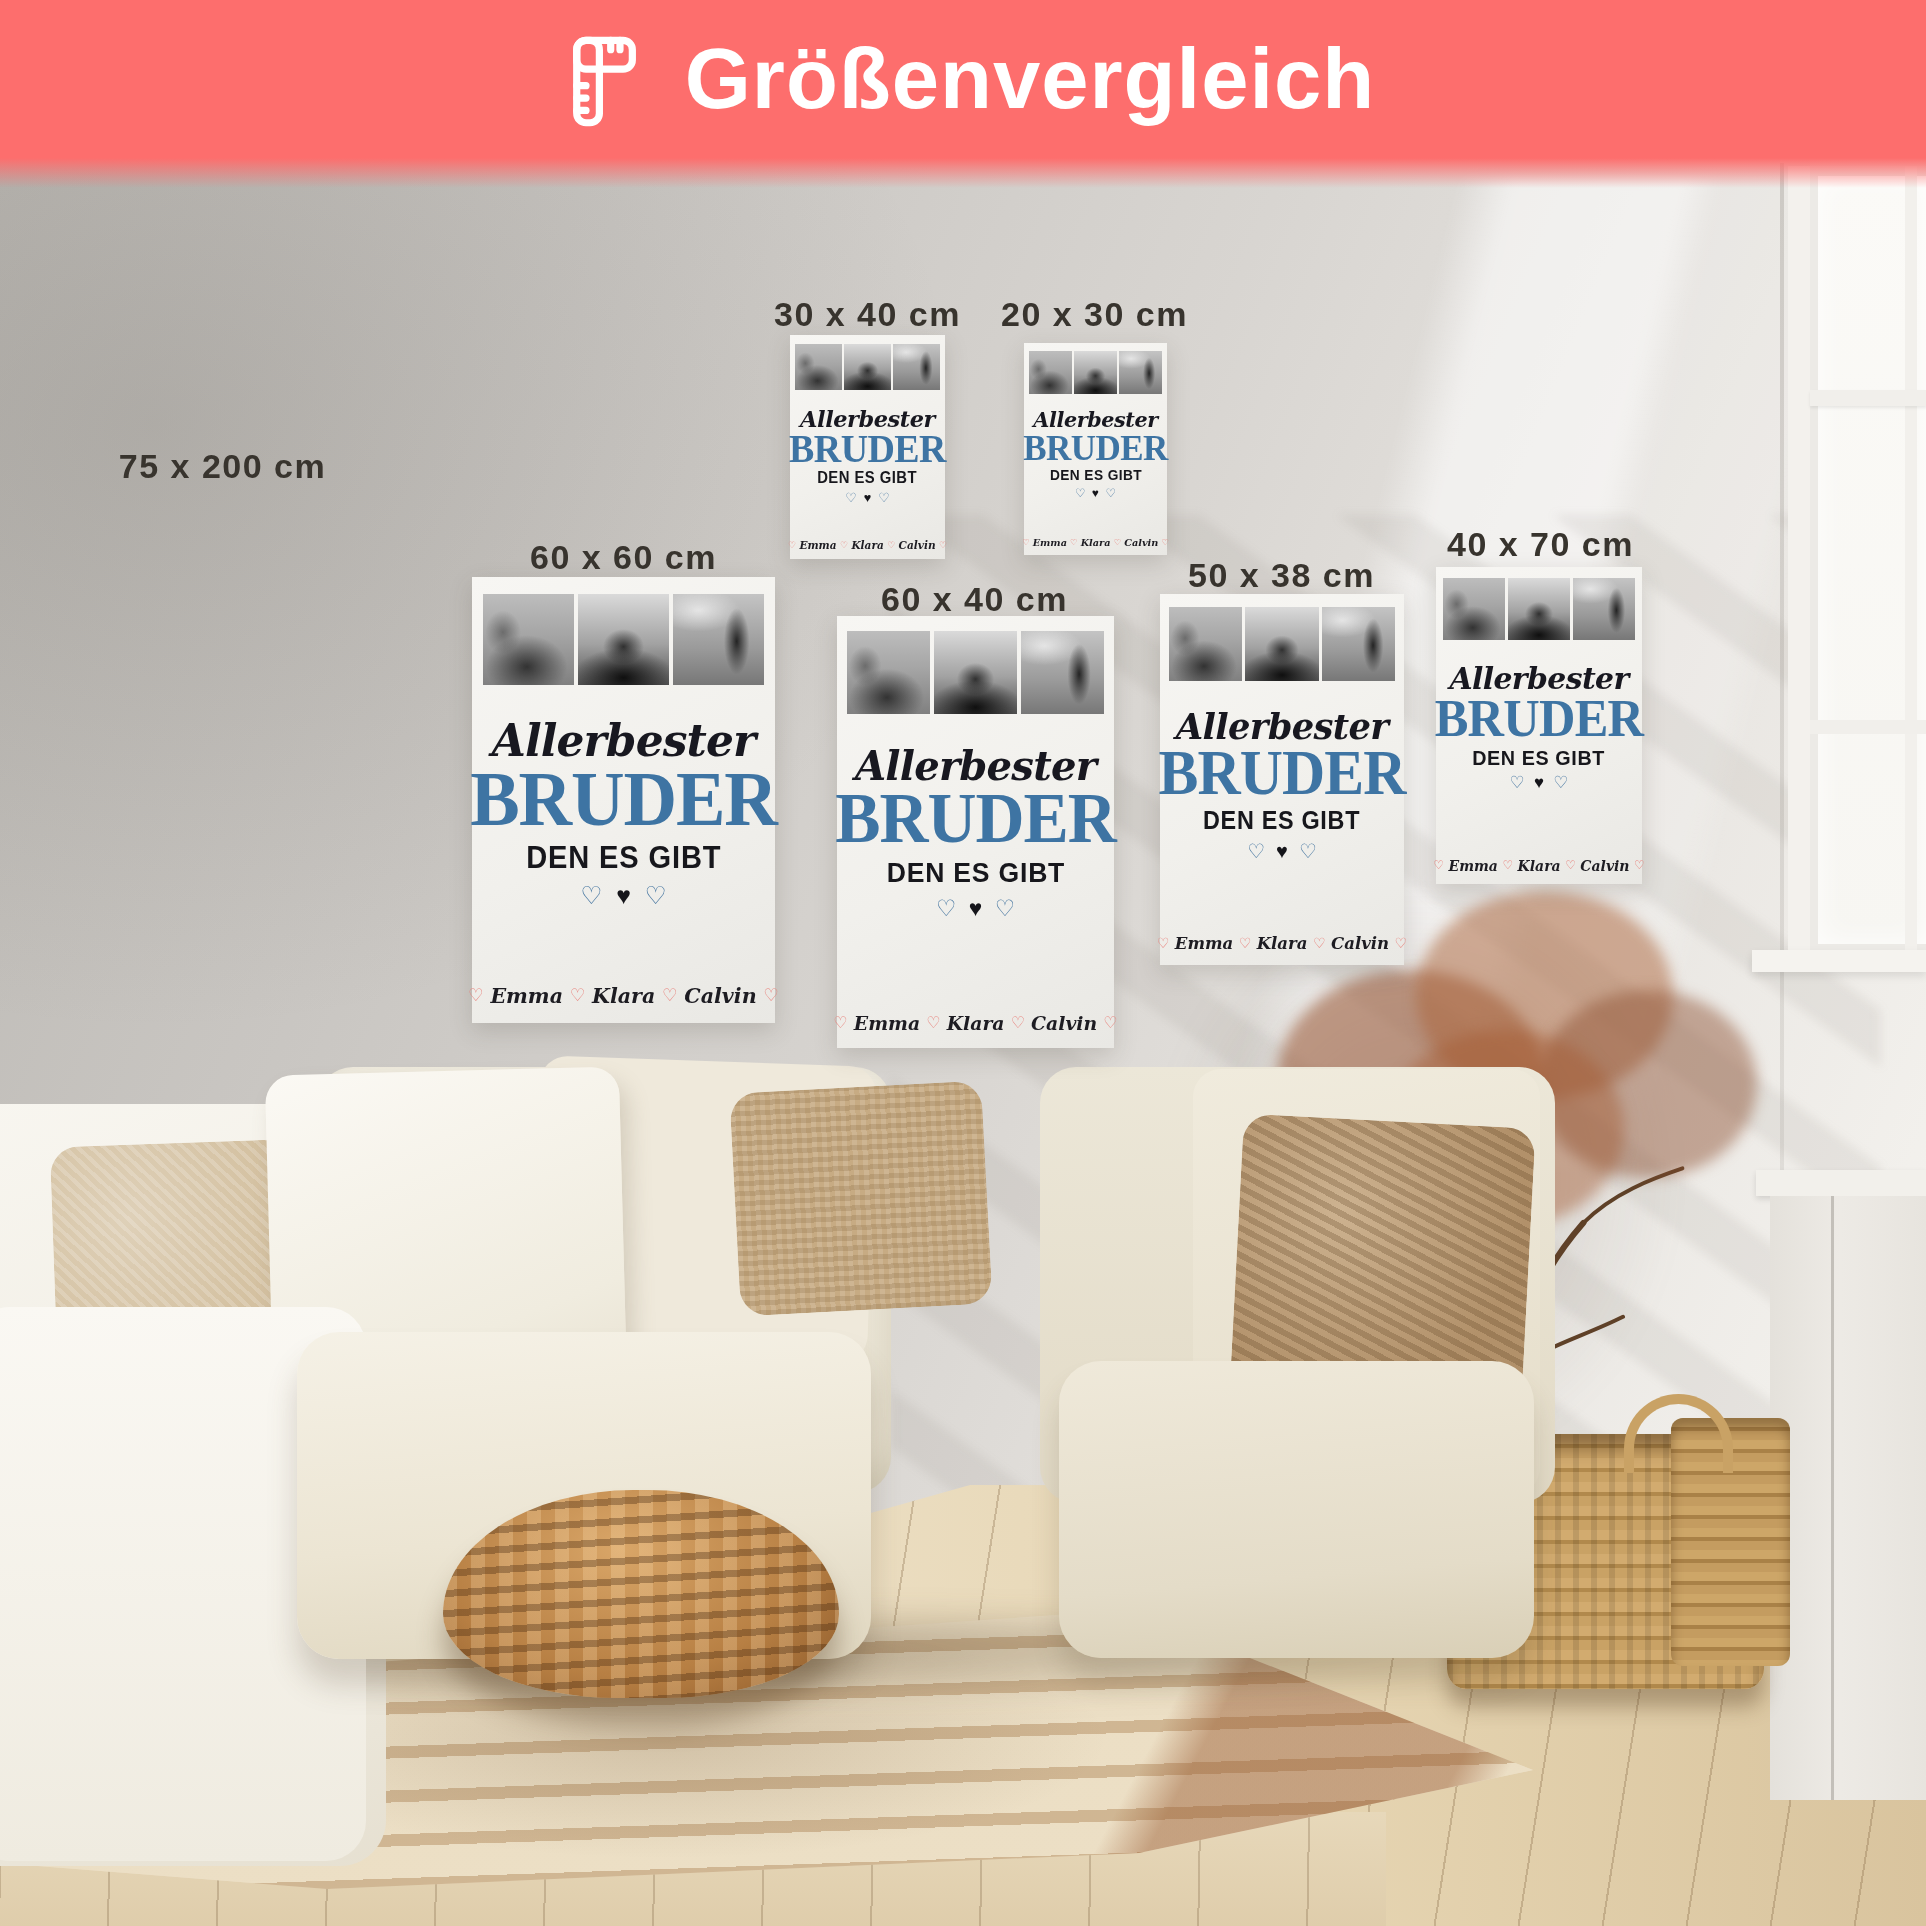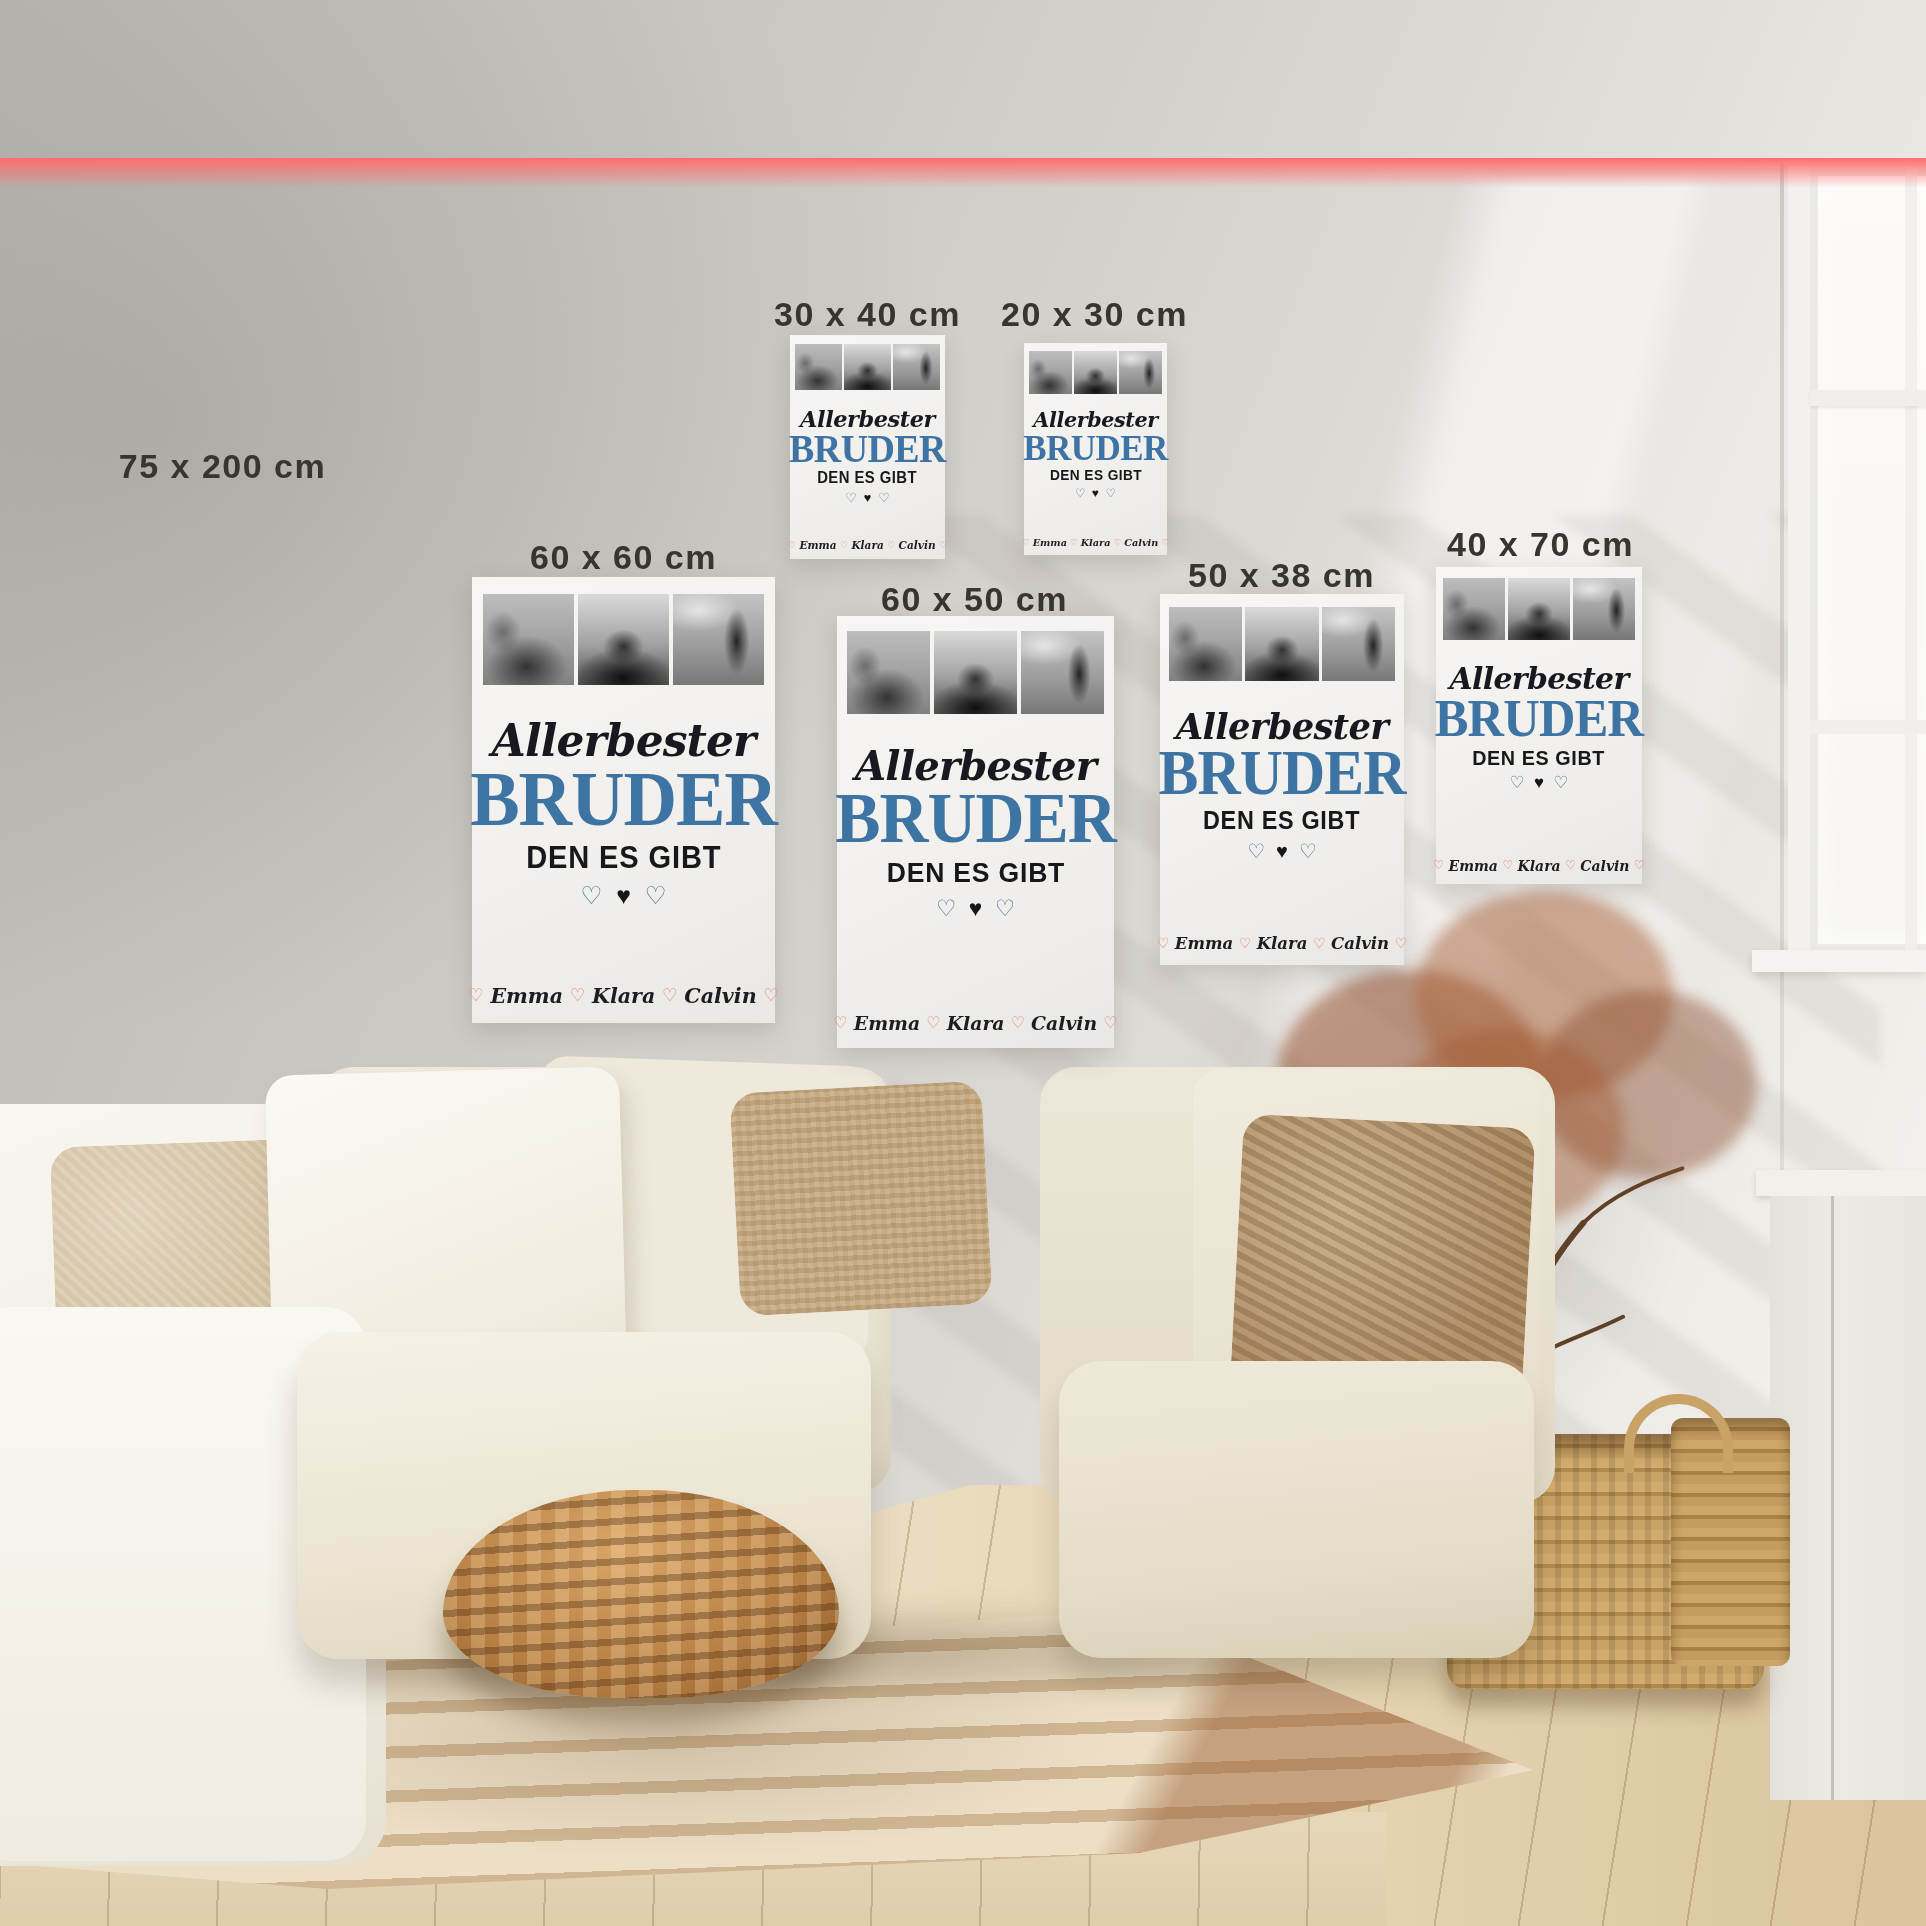--- a/index.html
+++ b/index.html
@@ -215,20 +215,34 @@
   <div class="pillow pillow-white-big"></div>
   <div class="pillow pillow-tan"></div>
   <div class="pillow pillow-back-tall"></div>
   <div class="pillow pillow-brown"></div>
   <div class="sofa-shadow"></div>
   <div class="sofa-part sofa-seat-left"></div>
   <div class="sofa-part sofa-seat-mid"></div>
   <div class="sofa-part sofa-seat-right"></div>
   <div class="pouf"></div>
 
+  <div class="banner" id="banner" style="background: rgb(253, 110, 109); color: rgb(255, 255, 255);">
+    <svg width="103" height="103" viewBox="0 0 100 100">
+      <g fill="none" stroke="#ffffff" stroke-width="7" stroke-linecap="round" stroke-linejoin="round">
+        <rect x="24" y="12" width="22" height="80" rx="9"></rect>
+        <rect x="24" y="12" width="54" height="28" rx="9"></rect>
+        <line x1="24" y1="56" x2="33" y2="56"></line>
+        <line x1="24" y1="68" x2="33" y2="68"></line>
+        <line x1="24" y1="80" x2="33" y2="80"></line>
+        <line x1="57" y1="12" x2="57" y2="21"></line>
+        <line x1="66" y1="12" x2="66" y2="21"></line>
+      </g>
+    </svg>
+    <div class="banner-title">Größenvergleich</div>
+  </div>
   <div class="banner-fade" id="banner-fade" style="background: linear-gradient(rgb(253, 110, 109), rgba(253, 110, 109, 0));"></div>
 
   <div id="poster-layer">
       <div class="size-label pos-label-0">75 x 200 cm</div>
       <div class="size-label pos-label-1">30 x 40 cm</div>
       <div class="poster pos-poster-1">
     <div class="p-photos">
           <div class="p-photo photo-1"></div>
           <div class="p-photo photo-2"></div>
           <div class="p-photo photo-3"></div>
@@ -294,21 +308,21 @@
     <div class="p-names">
           <span class="nm-heart" style="color: rgb(232, 130, 124);">♡</span>
           <span>Emma</span>
           <span class="nm-heart" style="color: rgb(232, 130, 124);">♡</span>
           <span>Klara</span>
           <span class="nm-heart" style="color: rgb(232, 130, 124);">♡</span>
           <span>Calvin</span>
           <span class="nm-heart" style="color: rgb(232, 130, 124);">♡</span>
         </div>
   </div>
-      <div class="size-label pos-label-4">60 x 50 cm</div>
+      <div class="size-label pos-label-4">60 x 40 cm</div>
       <div class="poster pos-poster-4">
     <div class="p-photos">
           <div class="p-photo photo-1"></div>
           <div class="p-photo photo-2"></div>
           <div class="p-photo photo-3"></div>
         </div>
     <div class="p-script">Allerbester</div>
     <div class="p-main" style="color: rgb(62, 116, 163);">BRUDER</div>
     <div class="p-sub">DEN ES GIBT</div>
     <div class="p-hearts">

